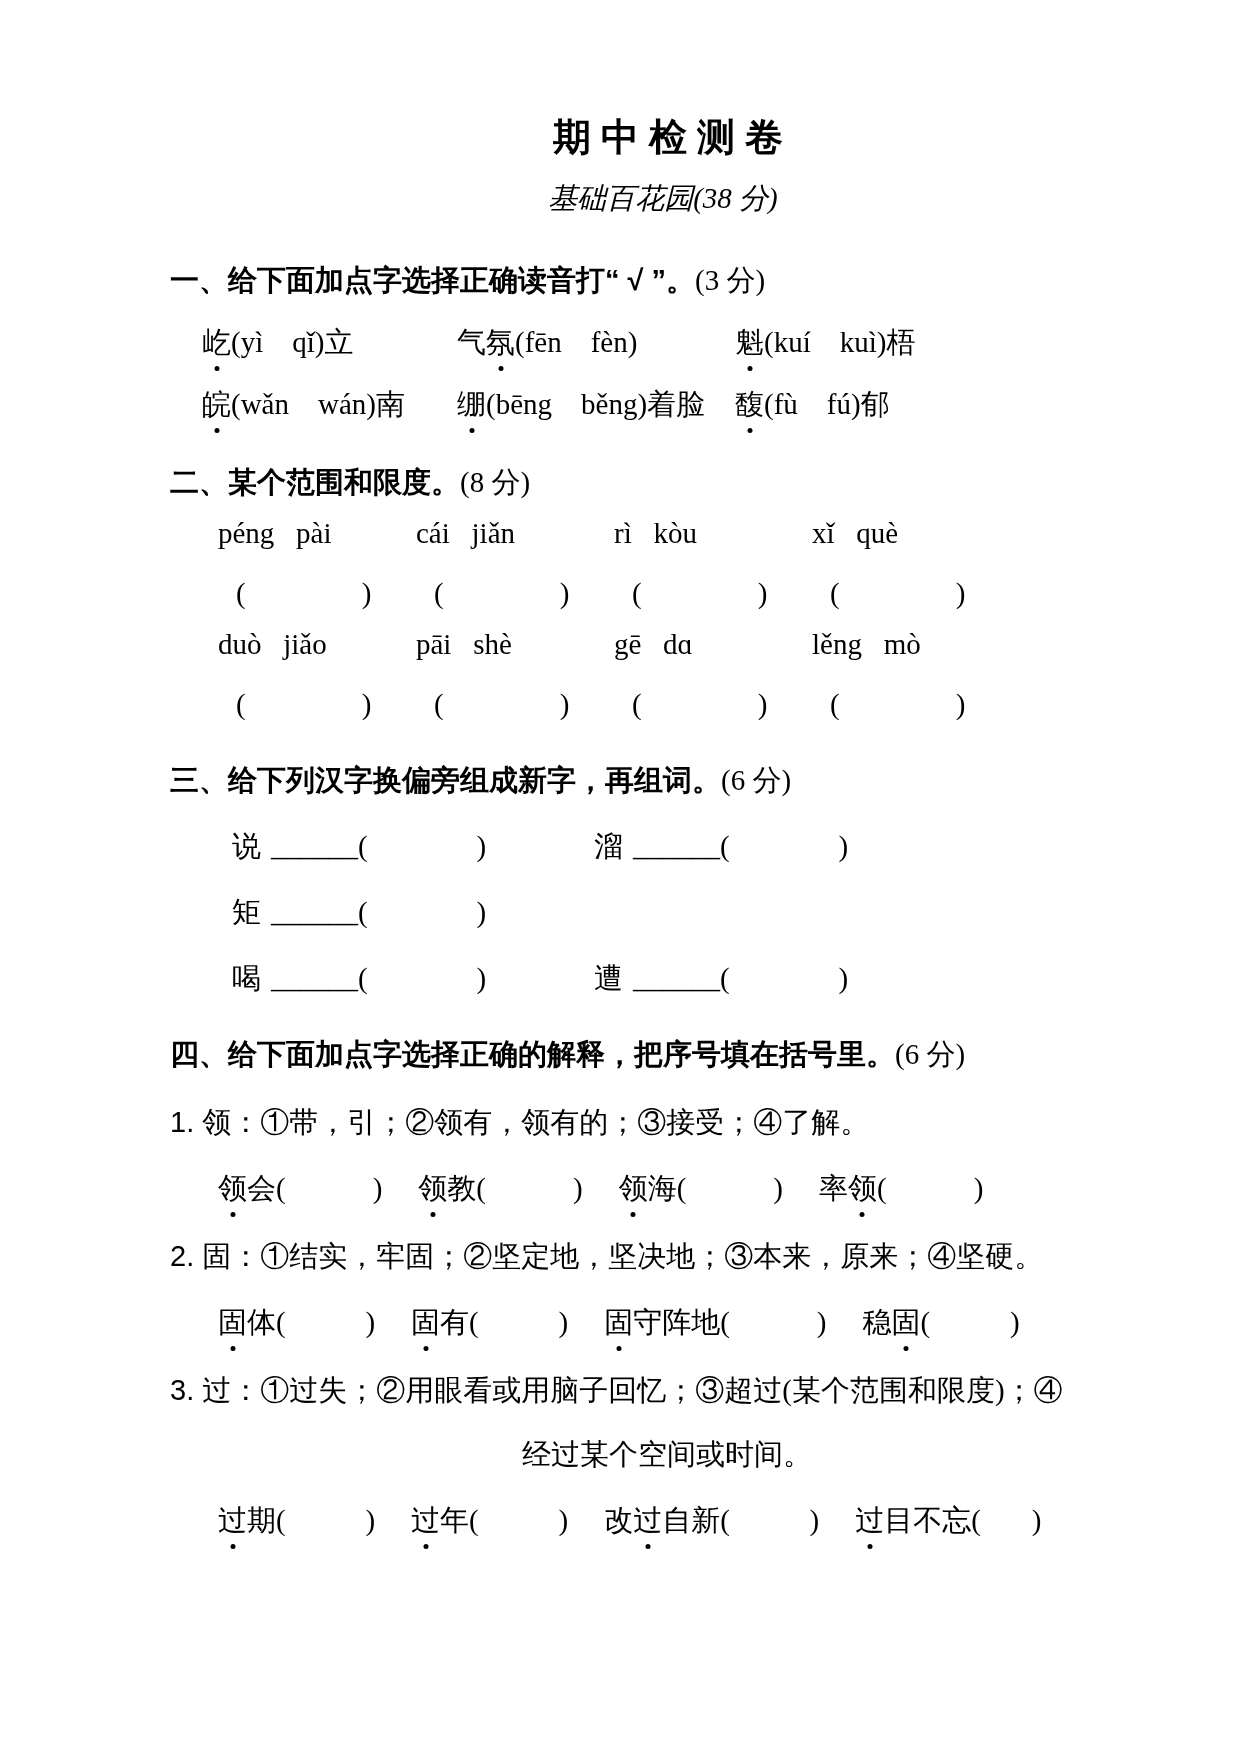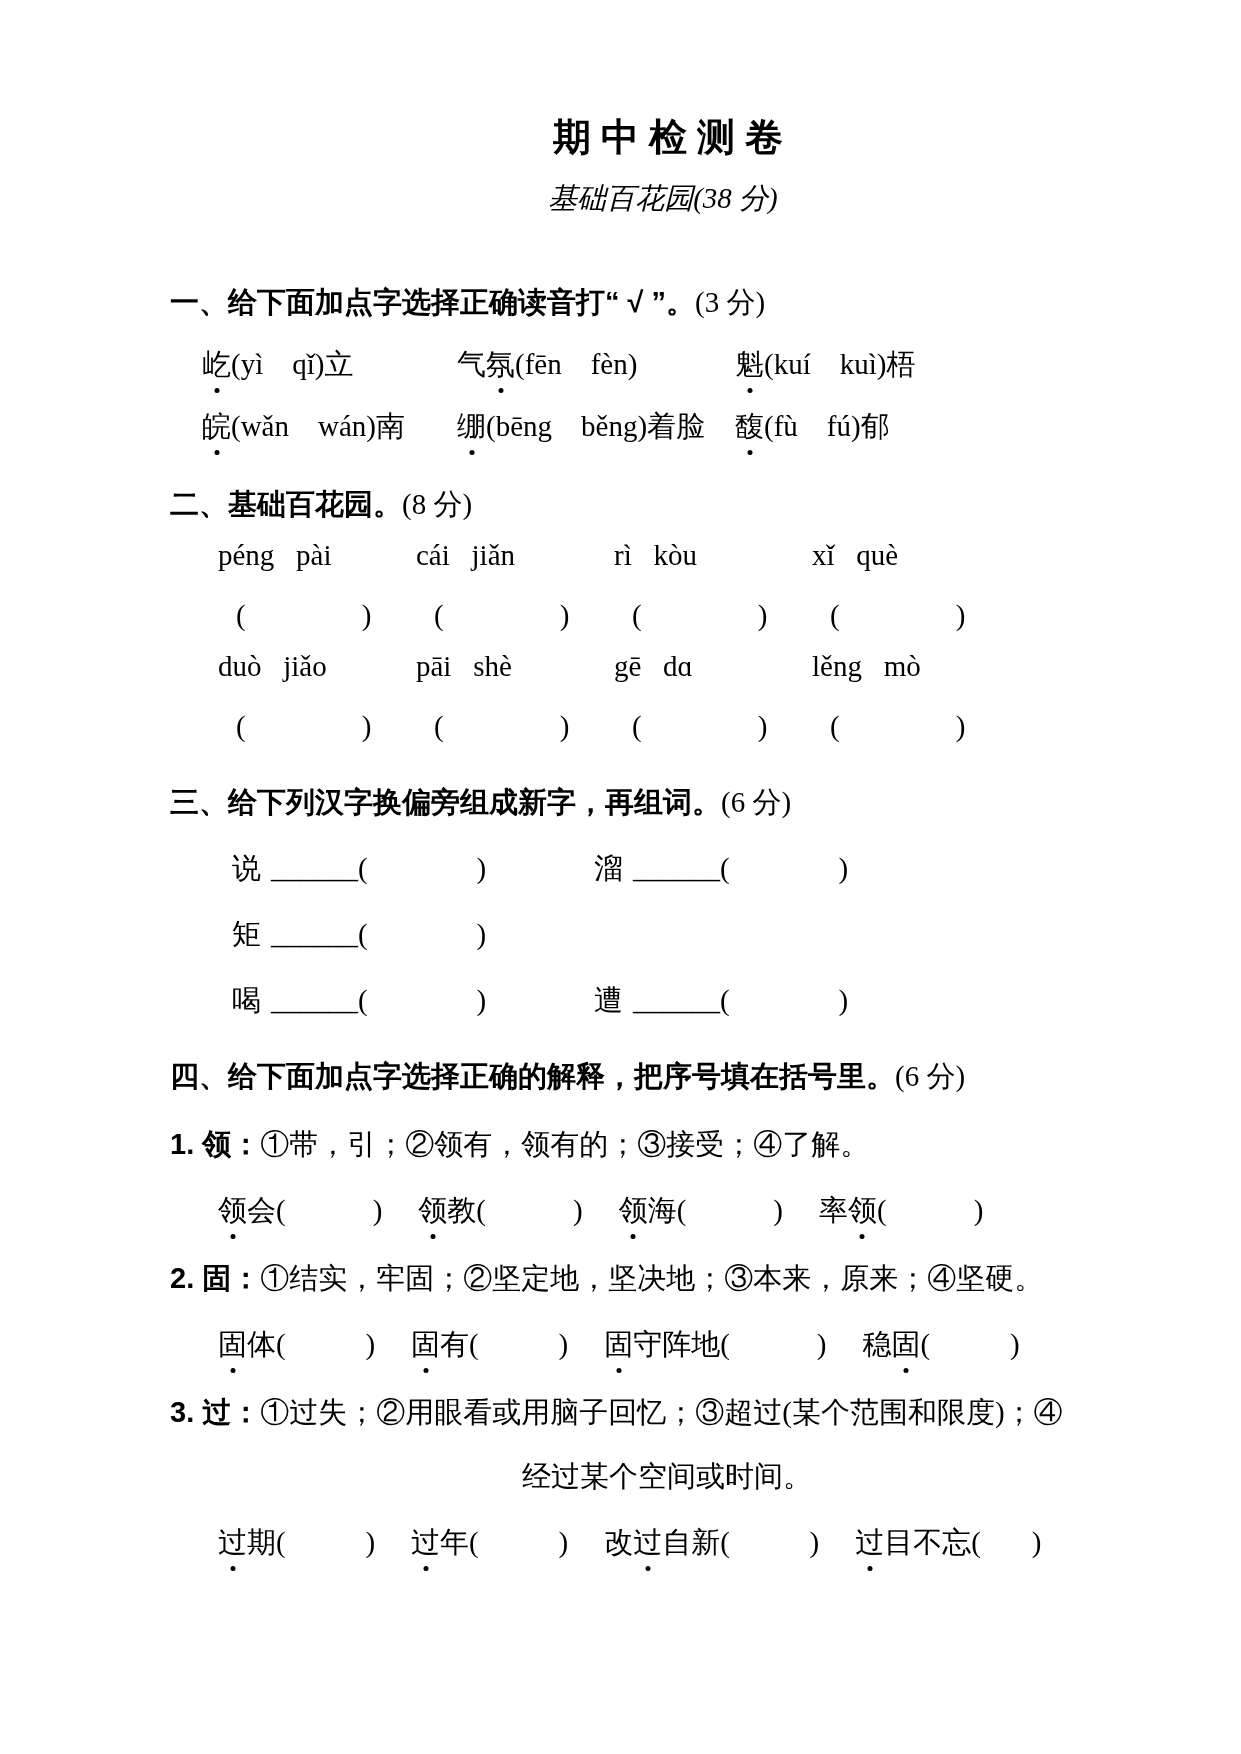--- a/index.html
+++ b/index.html
@@ -30,21 +30,21 @@
   }
   .subtitle {
     margin-top: 16px;
     text-align: center;
     font-size: 29px;
     line-height: 40px;
     padding-left: 40px;
     font-style: italic;
   }
   .sec-heading {
-    margin-top: 64px;
+    margin-top: 42px;
     font-family: "Liberation Sans", sans-serif;
     font-weight: 700;
     font-size: 29px;
     line-height: 40px;
   }
   .sec-heading .score {
     font-family: "Liberation Serif", serif;
     font-weight: 400;
   }
 
@@ -93,21 +93,21 @@
   .s3-cell .char { margin-right: 10px; }
   .s3-cell .blank { letter-spacing: 0; }
 
   .s4-def {
     margin-top: 28px;
     font-size: 29px;
     line-height: 40px;
   }
   .s4-label {
     font-family: "Liberation Sans", sans-serif;
-    font-weight: 700;
+    font-weight: 400;
     margin-top: 48px;
   }
   .s4-def-cont {
     margin-top: 24px;
     padding-left: 48px;
     font-size: 29px;
     line-height: 40px;
     text-align: center;
   }
   .s4-words {
@@ -133,21 +133,21 @@
       <div class="seg t"><span class="em">屹</span><span>(yì    qǐ)立</span></div>
       <div class="seg t"><span>气</span><span class="em">氛</span><span>(fēn    fèn)</span></div>
       <div class="seg t"><span class="em">魁</span><span>(kuí    kuì)梧</span></div>
     </div>
     <div class="s1-row">
       <div class="seg t"><span class="em">皖</span><span>(wǎn    wán)南</span></div>
       <div class="seg t"><span class="em">绷</span><span>(bēng    běng)着脸</span></div>
       <div class="seg t"><span class="em">馥</span><span>(fù    fú)郁</span></div>
     </div>
 
-    <div class="sec-heading" style="margin-top:38px"><span class="t">二、基础百花园。</span><span class="score t">(8 分)</span></div>
+    <div class="sec-heading" style="margin-top:38px"><span class="t">二、某个范围和限度。</span><span class="score t">(8 分)</span></div>
     <div class="s2-row">
       <div class="cell t">péng   pài</div>
       <div class="cell t">cái   jiǎn</div>
       <div class="cell t">rì   kòu</div>
       <div class="cell t">xǐ   què</div>
     </div>
     <div class="s2-row paren">
       <div class="cell t">(                )</div>
       <div class="cell t">(                )</div>
       <div class="cell t">(                )</div>

